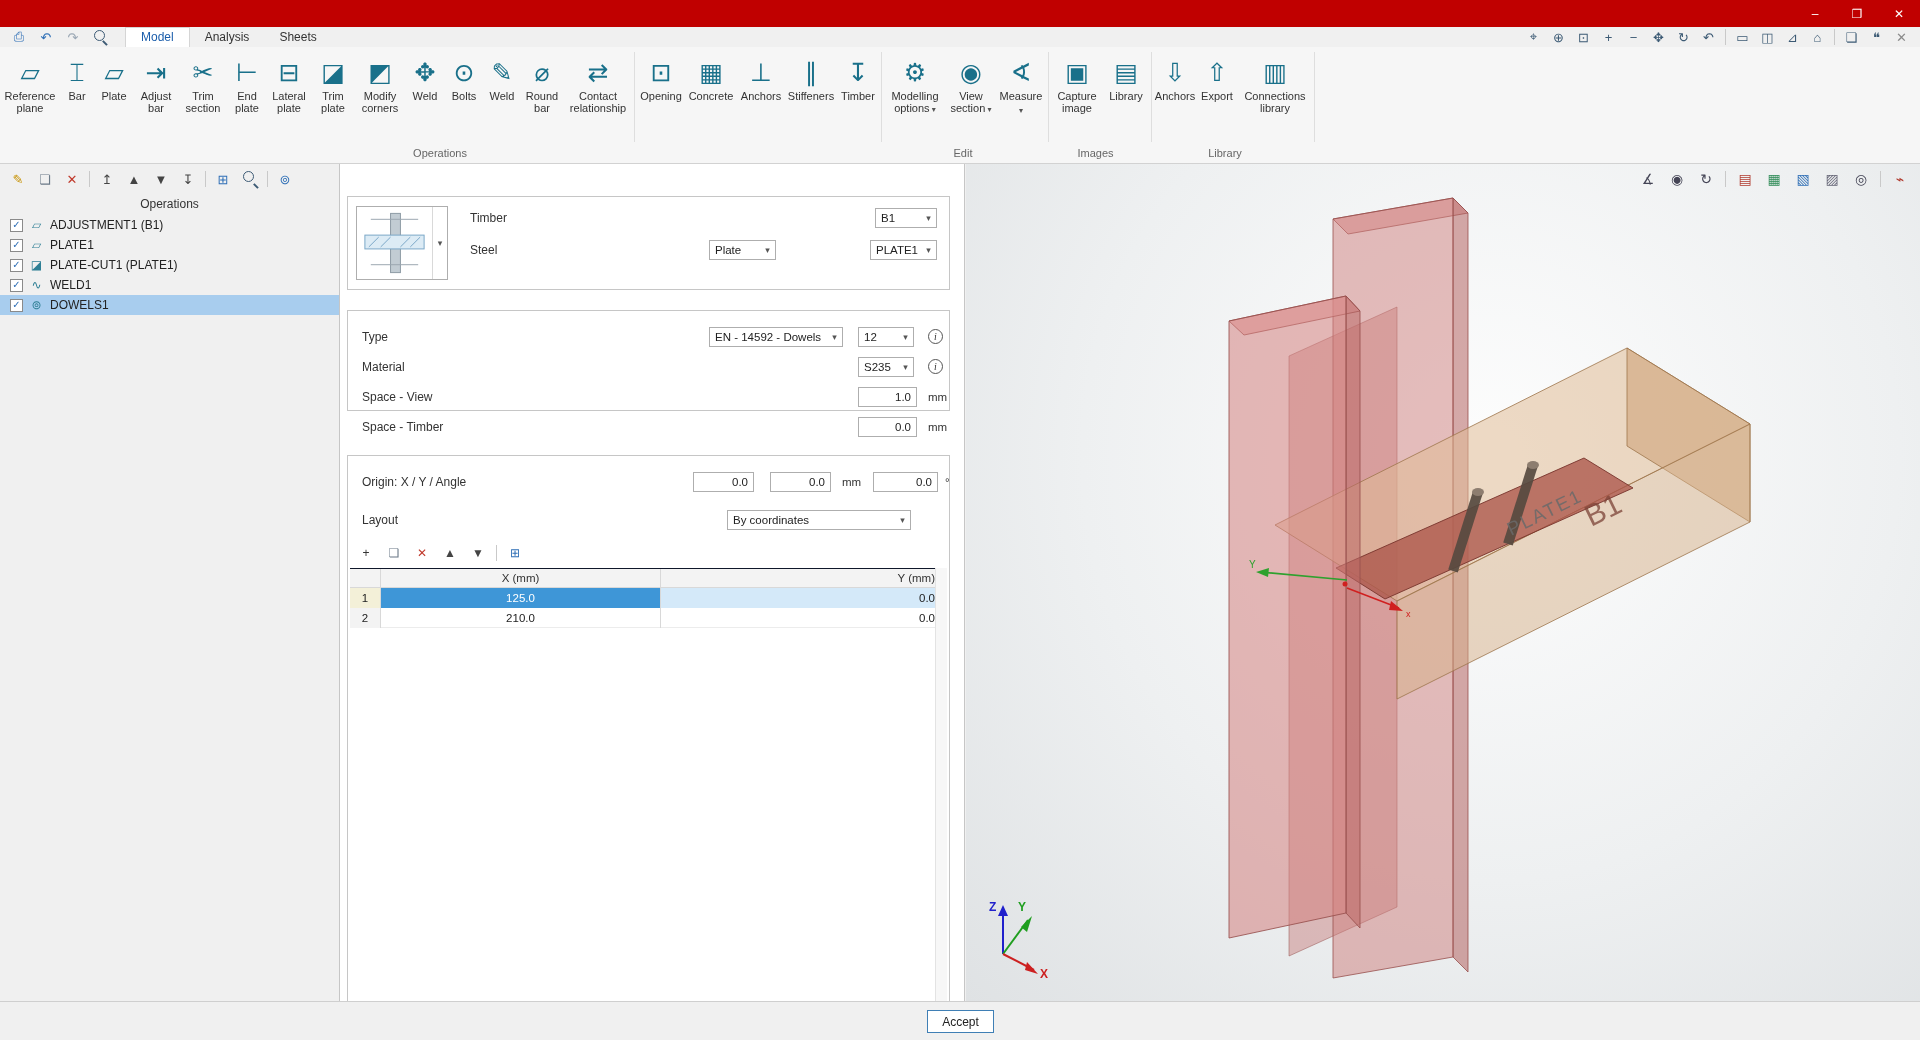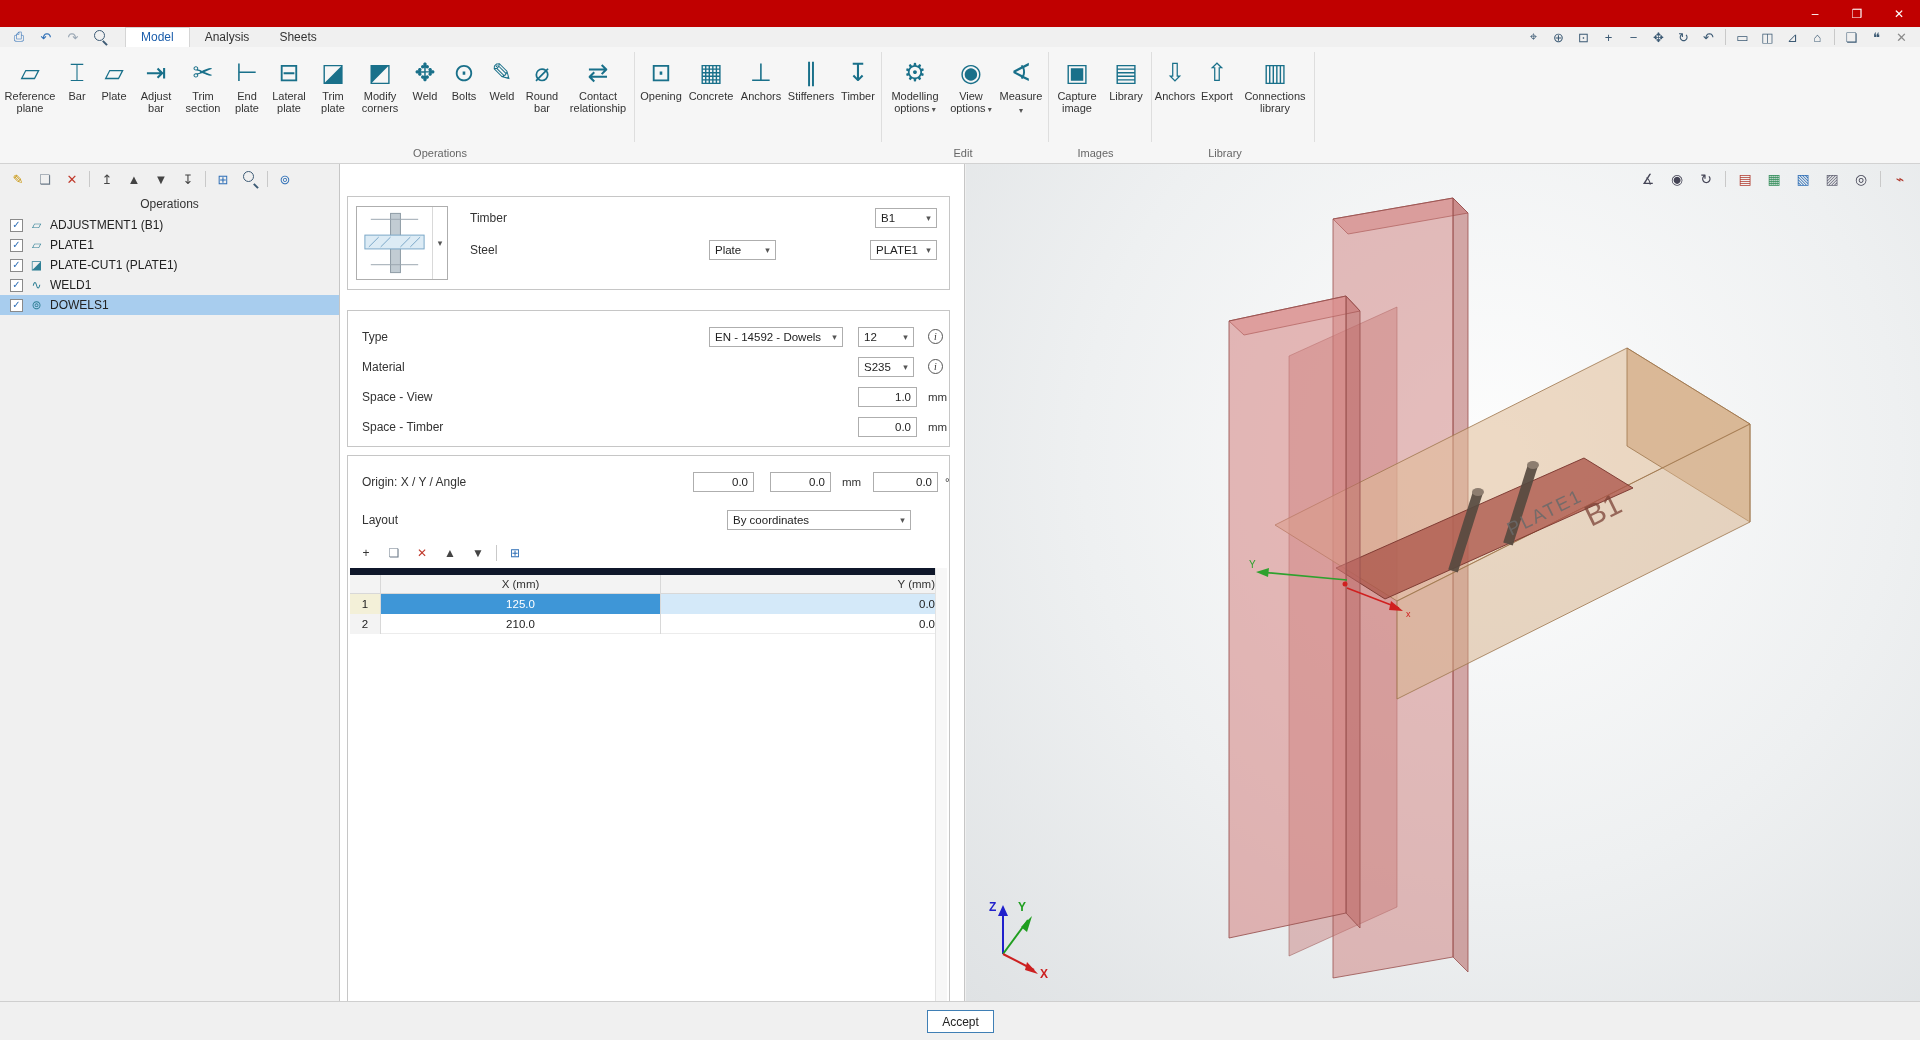--- a/index.html
+++ b/index.html
@@ -45,37 +45,37 @@
   .ticon{color:#2e7f95;font-size:12px;width:15px;text-align:center;flex:none;}
 
   
   .lens-icon::before{content:"";position:absolute;width:9px;height:9px;border:1.6px solid #3c5a74;border-radius:50%;top:2px;left:3px;}
   .lens-icon::after{content:"";position:absolute;width:6px;height:1.8px;background:#3c5a74;bottom:2px;right:1px;transform:rotate(45deg);}
 
   
   .midpanel{position:absolute;left:340px;top:164px;width:625px;height:837px;background:#fff;border-right:1px solid #c6c6c6;}
   .box{position:absolute;left:7px;width:603px;border:1px solid #c6c6c6;background:#fff;}
   .box1{top:32px;height:94px;}
-  .box2{top:146px;height:137px;}
+  .box2{top:146px;height:101px;}
   .box3{top:291px;height:581px;}
   .frow{position:absolute;left:0;right:0;height:22px;}
   .flabel{position:absolute;font-size:12px;color:#333;top:4px;}
   .combo{position:absolute;height:20px;border:1px solid #aeaeae;background:#fff;font-size:11.5px;color:#222;display:flex;align-items:center;top:1px;}
   .cval{flex:1;padding-left:5px;white-space:nowrap;overflow:hidden;}
   .carr{width:15px;text-align:center;color:#555;font-size:9px;flex:none;}
   .inp{position:absolute;height:20px;top:1px;border:1px solid #aeaeae;background:#fff;font-size:11.5px;color:#222;text-align:right;padding:0 5px;font-family:inherit;}
   .unit{position:absolute;font-size:11.5px;color:#333;top:5px;}
   .info{position:absolute;width:15px;height:15px;border:1px solid #555;border-radius:50%;font-size:10px;color:#333;display:flex;align-items:center;justify-content:center;top:3px;font-family:"Liberation Serif",serif;font-style:italic;}
   .thumb{position:absolute;left:8px;top:9px;width:92px;height:74px;border:1px solid #aeaeae;display:flex;background:#fff;}
   .thumb svg{flex:1;}
   .thumb-arrow{width:15px;border-left:1px solid #d9d9d9;display:flex;align-items:center;justify-content:center;font-size:9px;color:#555;}
   .ttoolbar{position:absolute;left:8px;top:86px;display:flex;gap:8px;align-items:center;height:22px;}
   .ttoolbar .tico{font-size:12px;}
 
-  .ptable{position:absolute;left:2px;right:14px;top:112px;bottom:2px;background:#fff;border-top:7px solid #0f172a;overflow:hidden;}
+  .ptable{position:absolute;left:2px;right:14px;top:112px;bottom:2px;background:#fff;border-top:1px solid #0f172a;overflow:hidden;}
   .vscroll{position:absolute;right:2px;top:112px;bottom:2px;width:12px;background:#f7f7f7;border-left:1px solid #e3e3e3;}
   .thead{display:flex;height:19px;background:#f3f3f3;border-bottom:1px solid #d8d8d8;font-size:11.5px;color:#333;}
   .thead span{line-height:19px;}
   .c0{width:31px;border-right:1px solid #d8d8d8;text-align:center;flex:none;}
   .c1{width:280px;border-right:1px solid #d8d8d8;text-align:center;flex:none;}
   .c2{flex:1;text-align:right;}
   .trow{display:flex;height:20px;font-size:11.5px;color:#222;border-bottom:1px solid #ececec;}
   .trow span{line-height:20px;height:20px;}
   .trow .c0{background:#f3f3f3;}
   .trow.active .c0{background:#f3f0d8;}
@@ -268,21 +268,21 @@
 
       <div class="rbtn has-arrow" style="width: 58px;">
         <span class="rglyph">⚙</span>
         <span class="rlbl">Modelling
 options</span>
       </div>
 
       <div class="rbtn has-arrow" style="width: 46px;">
         <span class="rglyph">◉</span>
         <span class="rlbl">View
-options</span>
+section</span>
       </div>
 
       <div class="rbtn has-arrow" style="width: 46px;">
         <span class="rglyph">∢</span>
         <span class="rlbl">Measure</span>
       </div>
 
       <div class="vsep"></div>
 
       <div class="rbtn" style="width: 48px;">

